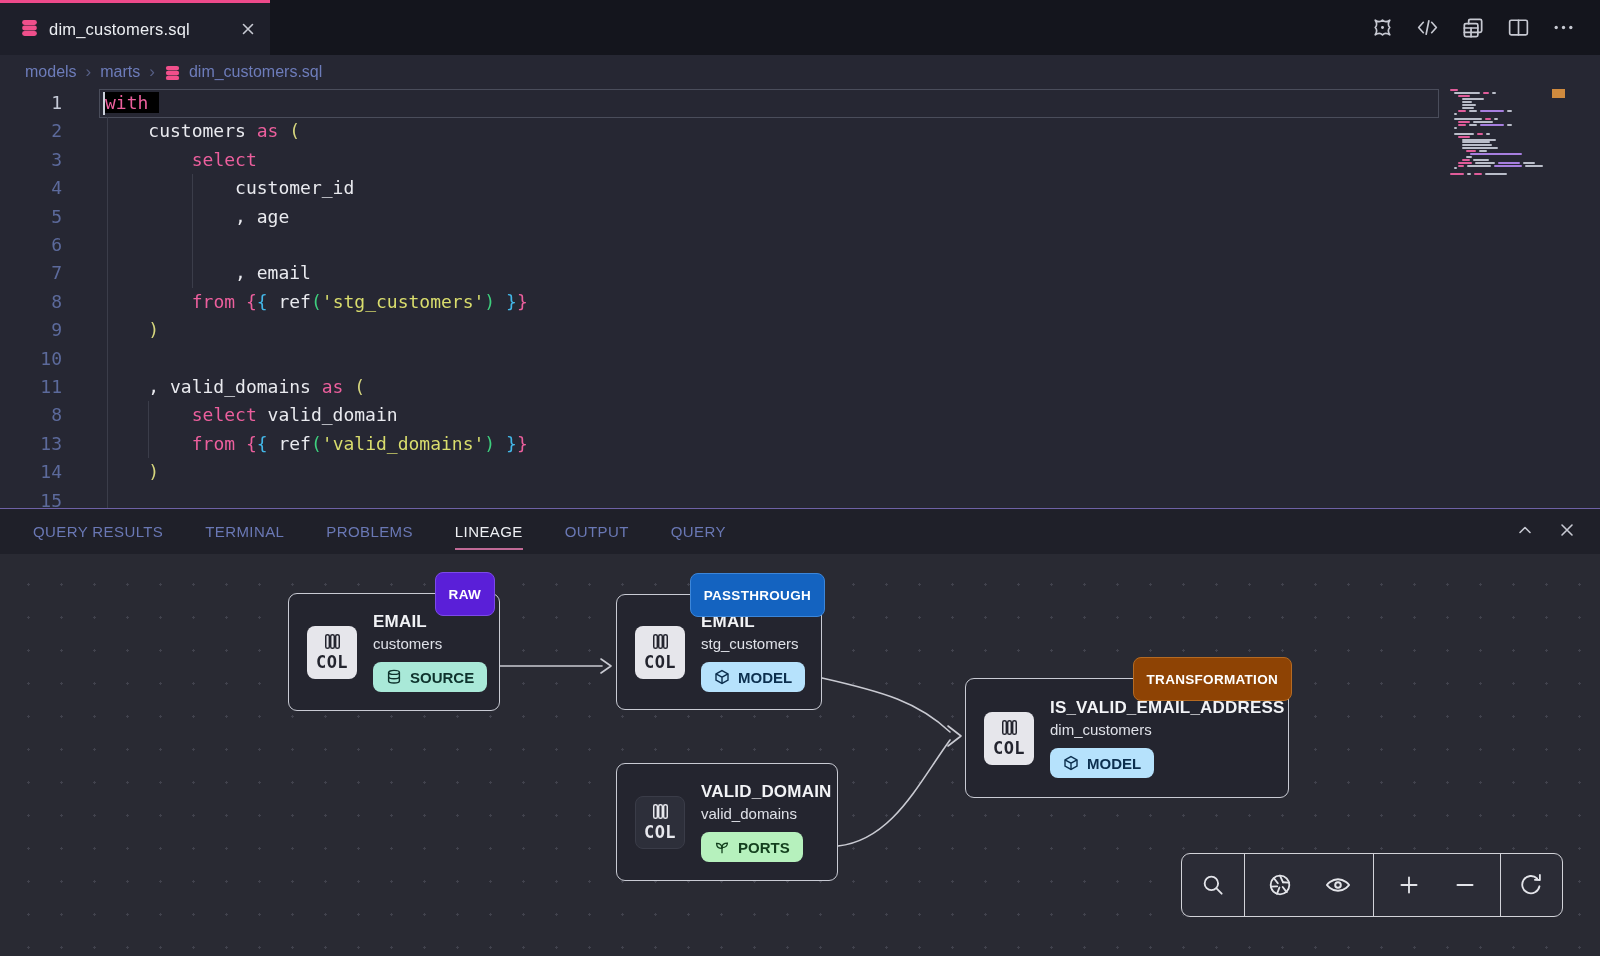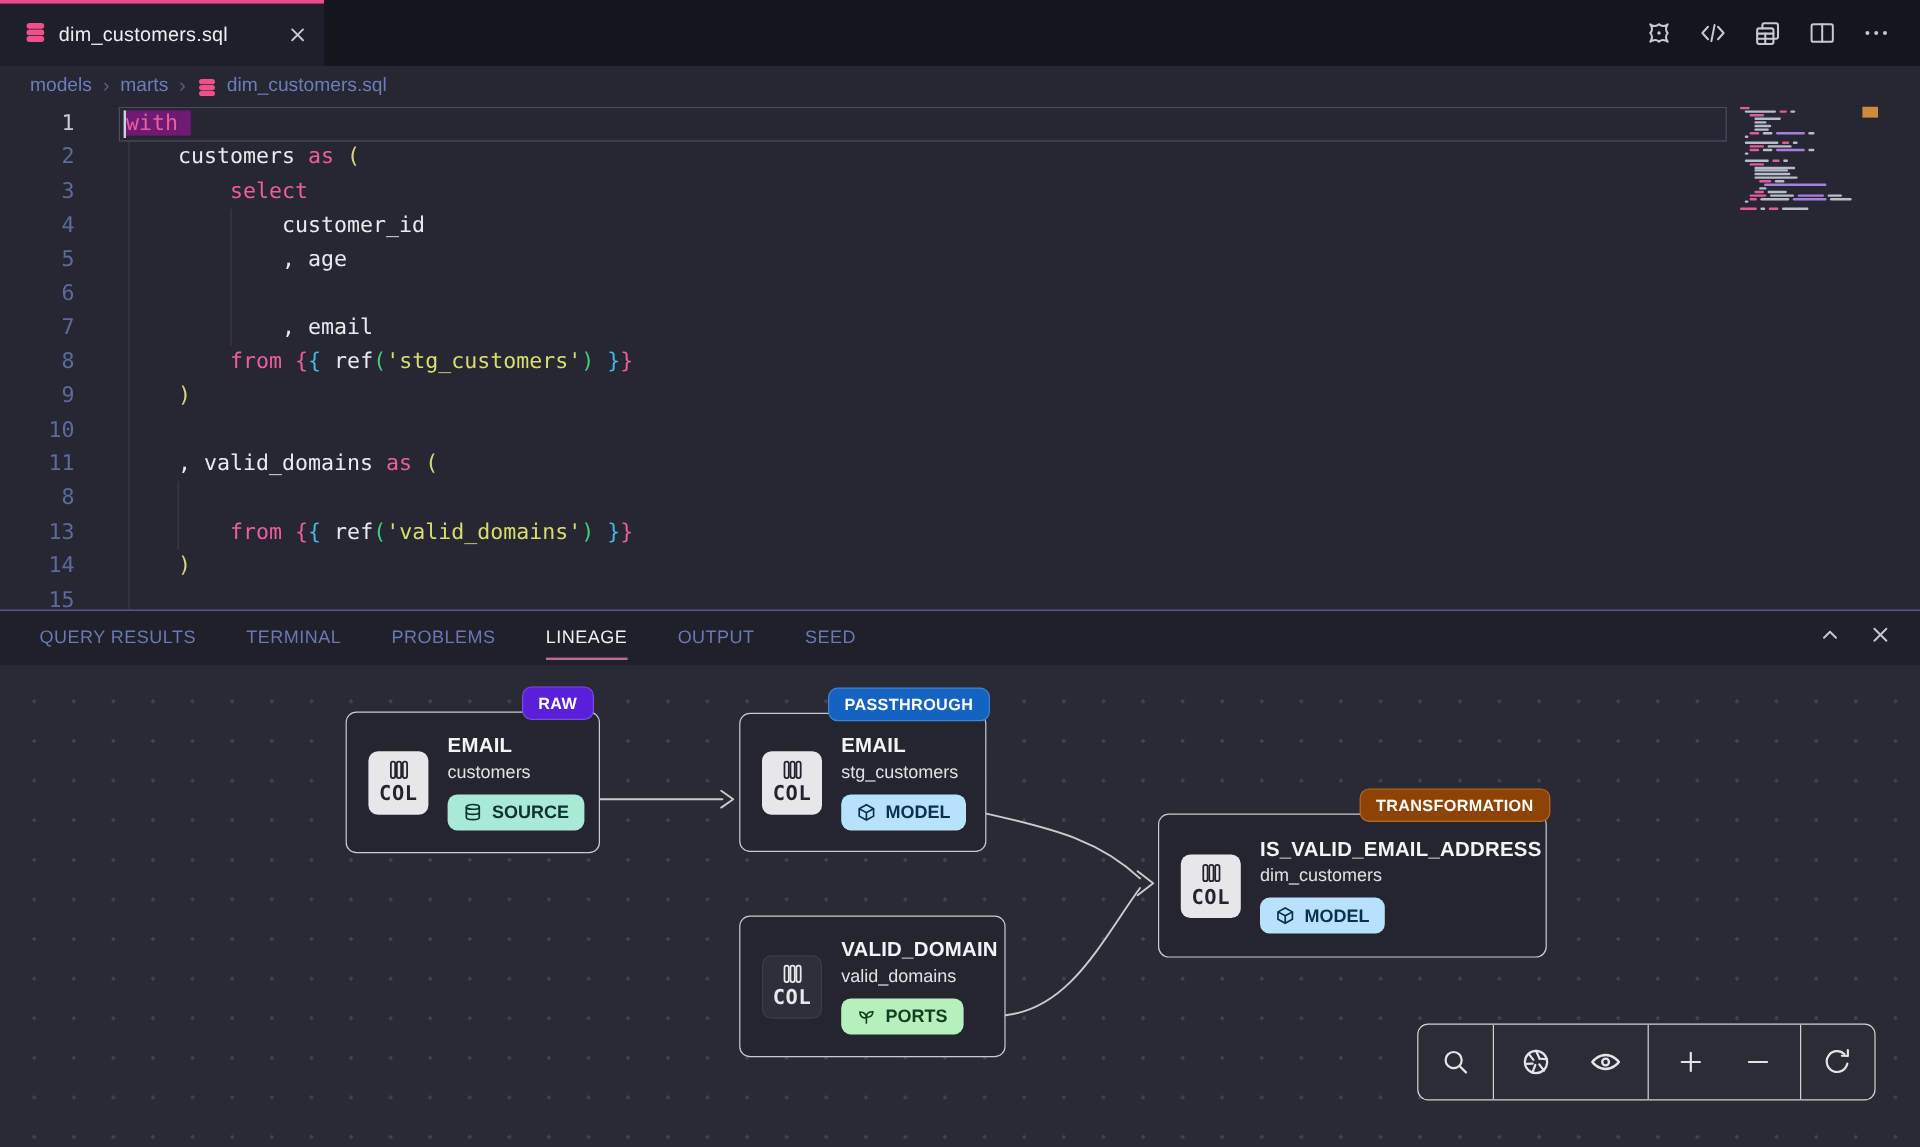--- a/index.html
+++ b/index.html
@@ -22,21 +22,21 @@
 
   
   .editor { position:absolute; left:0; top:89px; width:1600px; height:419px; overflow:hidden; background:#262733; }
   .line1-box { position:absolute; left:99px; top:0; width:1340px; height:29px; border:1px solid #4a4d5b; }
   .cline { position:absolute; left:0; width:1600px; height:28.4px; font-family:"DejaVu Sans Mono", monospace; font-size:18px; line-height:28.4px; }
   .lnum { position:absolute; left:0; width:62px; text-align:right; color:#5c6a9c; }
   .lnum.active { color:#c6cbd8; }
   .ctext { position:absolute; left:105px; white-space:pre; color:#e9eaef; }
   .tok-kw { color:#ec5f9d; } .tok-tx { color:#e9eaef; } .tok-b1 { color:#d6d67e; }
   .tok-b2 { color:#ec5f9d; } .tok-b3 { color:#43b7e8; } .tok-b4 { color:#3ecf7e; } .tok-st { color:#d9dd6d; }
-  .sel { background:#701a75; }
+  .sel { background:#000000; }
   .cursor { position:absolute; left:103px; top:3px; width:2px; height:23px; background:#ccd1db; }
   .iguide { position:absolute; width:1px; background:#3b3d4a; }
 
   
   .minimap { position:absolute; left:1448px; top:0; width:100px; }
   .mrow { height:2.9px; display:flex; align-items:center; }
   .mseg { height:2px; border-radius:1px; margin-right:3px; flex:none; }
   .mm-tx{background:#b9bdc9;} .mm-kw{background:#e05c9a;} .mm-pu{background:#a77fe0;}
   .ruler-mark { position:absolute; left:1552px; top:-2px; width:13px; height:11px; background:#cf8a3e; }
 
@@ -48,21 +48,21 @@
   .ptab.active::after { content:""; position:absolute; left:21px; right:21px; bottom:4px; height:2.5px; background:#c06a96; }
   .phead-actions { margin-left:auto; display:flex; align-items:center; gap:24px; padding-right:24px; }
 
   
   .lineage { position:absolute; left:0; top:554px; width:1600px; height:402px; background:#292a33;
     background-image:radial-gradient(#41424d 1.3px, transparent 1.4px); background-size:33px 33px; background-position:12px 14px; }
   .edges { position:absolute; left:0; top:0; width:1600px; height:402px; }
   .edge { stroke:#c9cad2; stroke-width:1.6; fill:none; stroke-linecap:round; stroke-linejoin:round; }
 
   .lnode { position:absolute; background:#24252f; border:1.4px solid #c9cbd4; border-radius:9px; display:flex; align-items:center; gap:16px; padding:0 18px; }
-  .node-badge { position:absolute; top:-22px; height:28px; display:flex; align-items:center; padding:0 13px; border-radius:8px; color:#fff; font-size:13.5px; font-weight:600; letter-spacing:.3px; border:1px solid transparent; }
+  .node-badge { position:absolute; top:-22px; height:44px; display:flex; align-items:center; padding:0 13px; border-radius:8px; color:#fff; font-size:13.5px; font-weight:600; letter-spacing:.3px; border:1px solid transparent; }
   .col-chip { flex:none; width:50px; height:53px; background:#e6e6eb; border-radius:8px; display:flex; flex-direction:column; align-items:center; justify-content:center; gap:1px; color:#23242e; }
   .col-chip svg { stroke:#23242e; }
   .col-chip.dark { background:#2d2f3a; border:1px solid #3a3c48; color:#e8e9ee; }
   .col-chip.dark svg { stroke:#e8e9ee; }
   .col-label { font-family:"DejaVu Sans Mono", monospace; font-size:17px; font-weight:700; letter-spacing:.5px; }
   .node-body { display:flex; flex-direction:column; align-items:flex-start; }
   .node-title { color:#f2f3f6; font-size:17px; font-weight:600; letter-spacing:.2px; margin-bottom:3px; }
   .node-sub { color:#dfe1e8; font-size:15px; margin-bottom:10px; }
   .type-badge { display:flex; align-items:center; gap:8px; height:30px; padding:0 13px; border-radius:8px; font-size:15px; font-weight:600; }
   .type-badge svg { display:block; }
@@ -195,20 +195,21 @@
         <div class="cline" style="top: 255.6px;">
           <span class="lnum">10</span>
           <span class="ctext"></span>
         </div>
         <div class="cline" style="top: 284px;">
           <span class="lnum">11</span>
           <span class="ctext"><span class="tok-tx">    , valid_domains </span><span class="tok-kw">as</span><span class="tok-tx"> </span><span class="tok-b1">(</span></span>
         </div>
         <div class="cline" style="top: 312.4px;">
           <span class="lnum">8</span>
+          <span class="ctext"><span class="tok-tx">        </span><span class="tok-kw">select</span><span class="tok-tx"> valid_domain</span></span>
         </div>
         <div class="cline" style="top: 340.8px;">
           <span class="lnum">13</span>
           <span class="ctext"><span class="tok-tx">        </span><span class="tok-kw">from</span><span class="tok-tx"> </span><span class="tok-b2">{</span><span class="tok-b3">{</span><span class="tok-tx"> ref</span><span class="tok-b4">(</span><span class="tok-st">'valid_domains'</span><span class="tok-b4">)</span><span class="tok-tx"> </span><span class="tok-b3">}</span><span class="tok-b2">}</span></span>
         </div>
         <div class="cline" style="top: 369.2px;">
           <span class="lnum">14</span>
           <span class="ctext"><span class="tok-tx">    </span><span class="tok-b1">)</span></span>
         </div>
         <div class="cline" style="top: 397.6px;">
@@ -330,21 +331,21 @@
     <div class="ruler-mark"></div>
   </div>
 
   <div class="panel-head">
     <div class="ptabs">
       <span class="ptab">QUERY RESULTS</span>
       <span class="ptab">TERMINAL</span>
       <span class="ptab">PROBLEMS</span>
       <span class="ptab active">LINEAGE</span>
       <span class="ptab">OUTPUT</span>
-      <span class="ptab">SEED</span>
+      <span class="ptab">QUERY</span>
     </div>
     <div class="phead-actions">
       <span>
         <svg width="18" height="18" viewBox="0 0 18 18" class="icon-stroke">
             <polyline points="4 11.5 9 6.5 14 11.5"></polyline>
           </svg>
       </span>
       <span>
         <svg width="18" height="18" viewBox="0 0 18 18" class="icon-stroke">
             <path d="M4 4 14 14 M14 4 4 14"></path>

